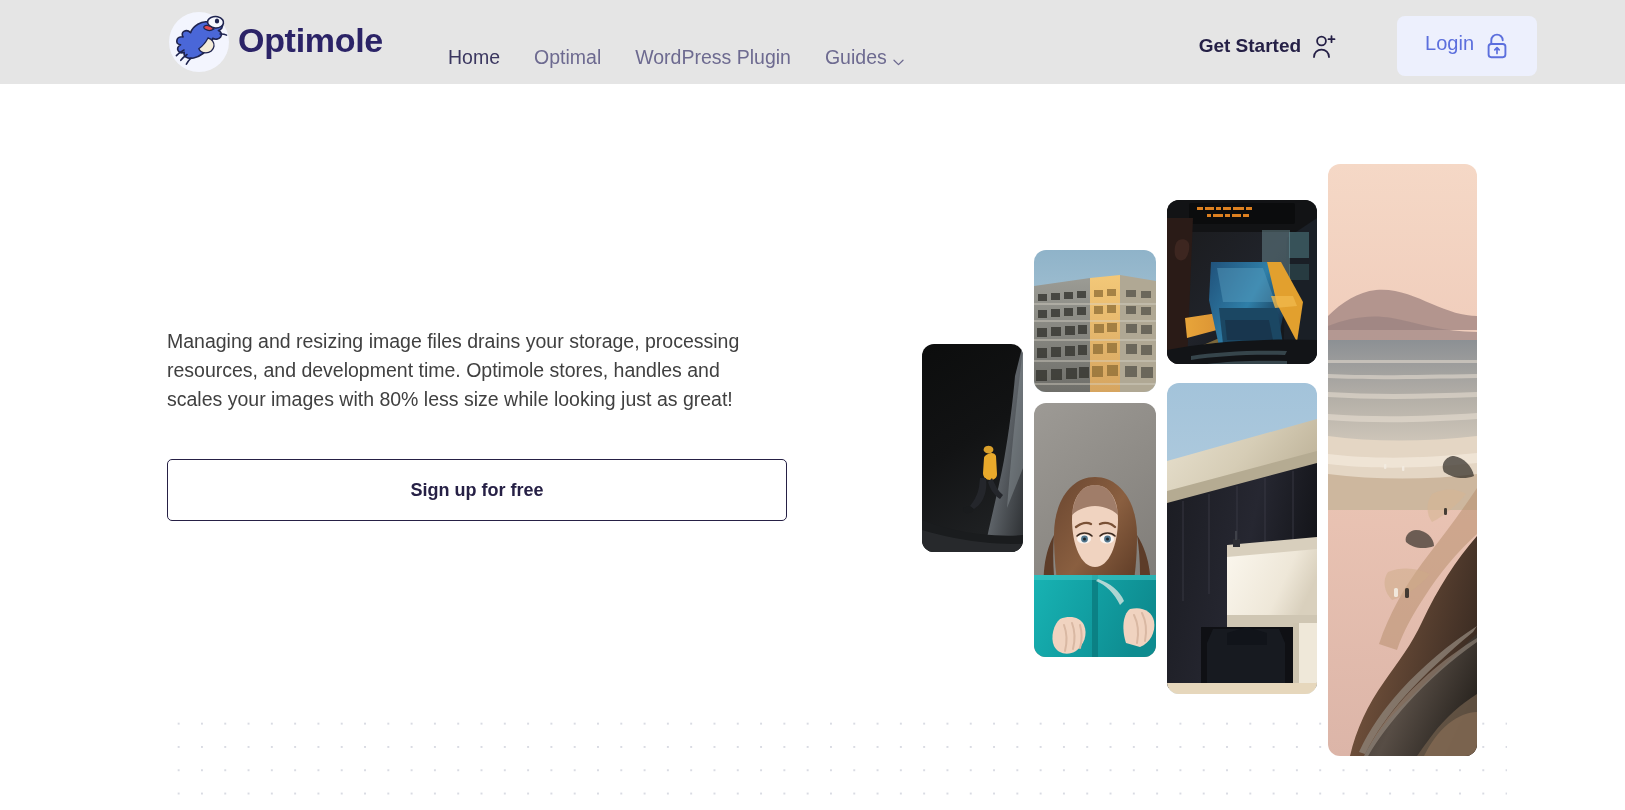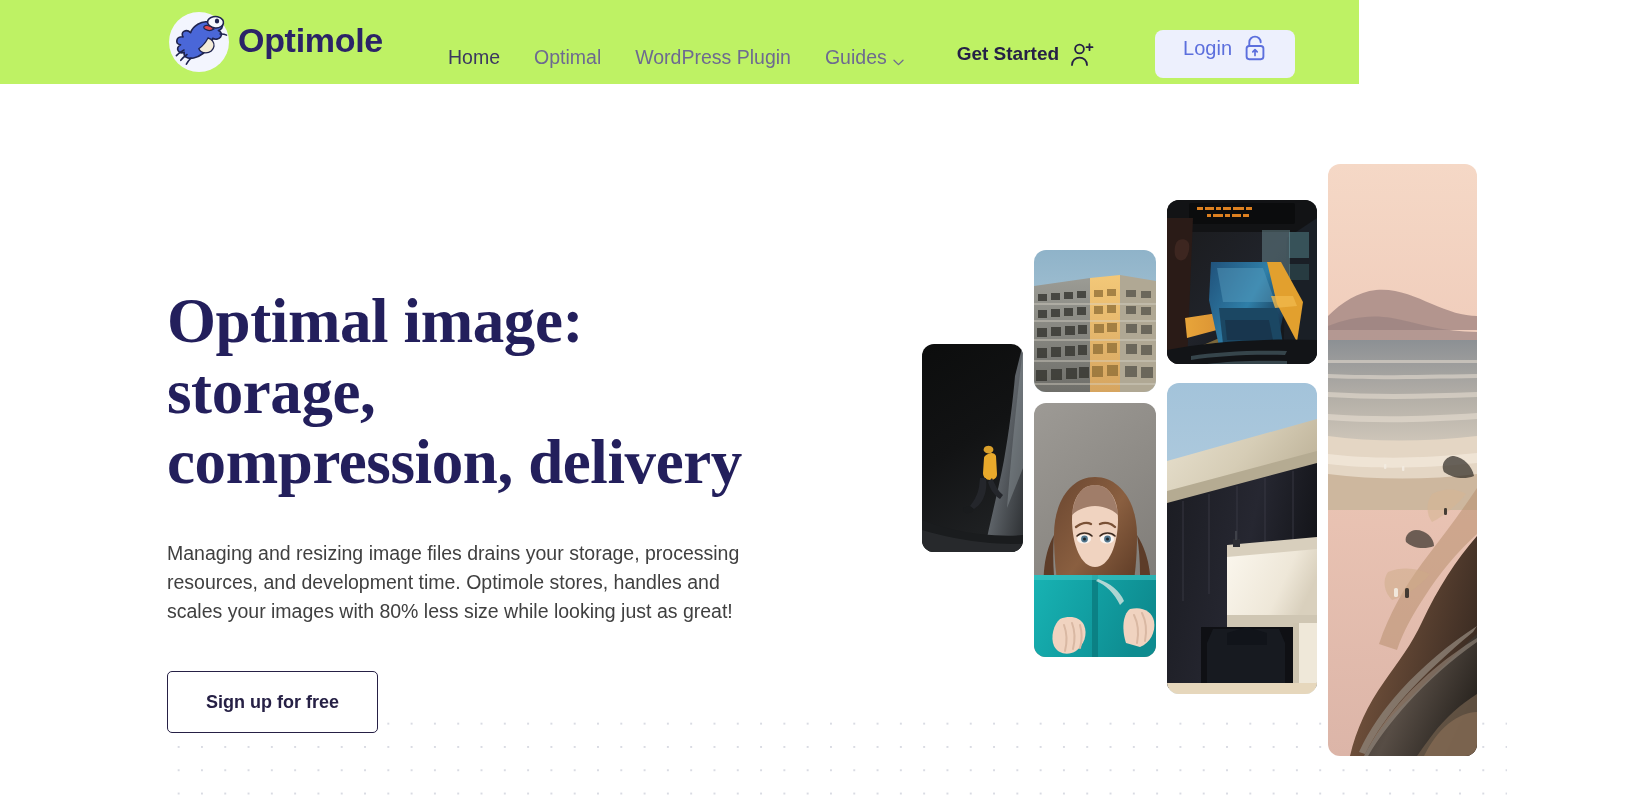--- a/index.html
+++ b/index.html
@@ -30,24 +30,24 @@
     background-image: radial-gradient(#d9dbe3 1.1px, transparent 1.2px);
     background-size: 23.3px 23.3px;
     background-position: 0 0;
     z-index: 0;
   }
 
   
   .site-header {
     position: absolute;
     left: 0; top: 0;
-    width: 1359px;
+    width: 1625px;
     height: 84px;
     z-index: 30;
-    background: #bef264;
+    background: #e5e5e5;
   }
   .brand {
     position: absolute;
     left: 168px; top: 8px;
     display: flex;
     align-items: center;
     gap: 8px;
     text-decoration: none;
   }
   .brand-mark {
@@ -87,48 +87,48 @@
     cursor: pointer;
   }
   .chev {
     width: 11px; height: 7px;
     display: block;
     margin-top: 3px;
   }
 
   .header-actions {
     position: absolute;
-    right: 0; top: 12px;
+    right: 0; top: 4px;
     height: 84px;
     display: flex;
     align-items: center;
   }
   .get-started {
     display: flex;
     align-items: center;
     gap: 10px;
     font-size: 19px;
     font-weight: bold;
     color: #252046;
     text-decoration: none;
     cursor: pointer;
     margin-right: 60px;
     white-space: nowrap;
   }
   .get-started .i-userplus { width: 26px; height: 26px; display: block; }
 
   .login-btn {
     display: flex;
-    align-items: center;
+    align-items: flex-start;
     gap: 11px;
     background: #edf0fd;
     border: none;
     border-radius: 8px;
-    padding: 5px 28px 17px 28px;
-    margin-right: 64px;
+    padding: 17px 28px 17px 28px;
+    margin-right: 88px;
     cursor: pointer;
     font-family: inherit;
   }
   .login-btn .login-text {
     font-size: 20px;
     color: #5c6fdd;
     line-height: 1;
     white-space: nowrap;
   }
   .login-btn .i-lock { width: 24px; height: 26px; display: block; }
@@ -154,20 +154,21 @@
     width: 578px;
     font-size: 19.5px;
     line-height: 1.49;
     color: #404040;
   }
   .hero-cta {
     margin-top: 45px;
     display: flex;
     align-items: stretch;
     gap: 9px;
+    flex-direction: column;
   }
   .btn {
     border-radius: 5px;
     font-size: 18px;
     font-weight: bold;
     line-height: 1;
     cursor: pointer;
     font-family: inherit;
     display: flex;
     align-items: center;
@@ -271,24 +272,20 @@
             <path d="M6.3 11V7.3a5.7 5.7 0 0 1 11.4 0" fill="none" stroke="#5c6fdd" stroke-width="1.9" stroke-linecap="round"></path>
             <rect x="3.6" y="11" width="16.8" height="13.2" rx="2.6" fill="none" stroke="#5c6fdd" stroke-width="1.9"></rect>
             <path d="M12 20.4v-5.6M9.8 16.9L12 14.6l2.2 2.3" fill="none" stroke="#5c6fdd" stroke-width="1.7" stroke-linecap="round" stroke-linejoin="round"></path>
           </svg>
         </span>
       </button>
     </div>
   </header>
 
   <section class="hero-copy">
-    <h1 class="hero-title">
-      <span>Optimal image: storage,</span><br>
-      <span>compression, delivery</span>
-    </h1>
     <p class="hero-sub">Managing and resizing image files drains your storage, processing resources, and development time. Optimole stores, handles and scales your images with 80% less size while looking just as great!</p>
     <div class="hero-cta">
       <button class="btn btn-outline" type="button">Sign up for free</button>
     </div>
   </section>
 
   <div class="collage">
 
     <figure class="shot shot-cave">
       <svg viewBox="0 0 101 208" preserveAspectRatio="none" xmlns="http://www.w3.org/2000/svg">

